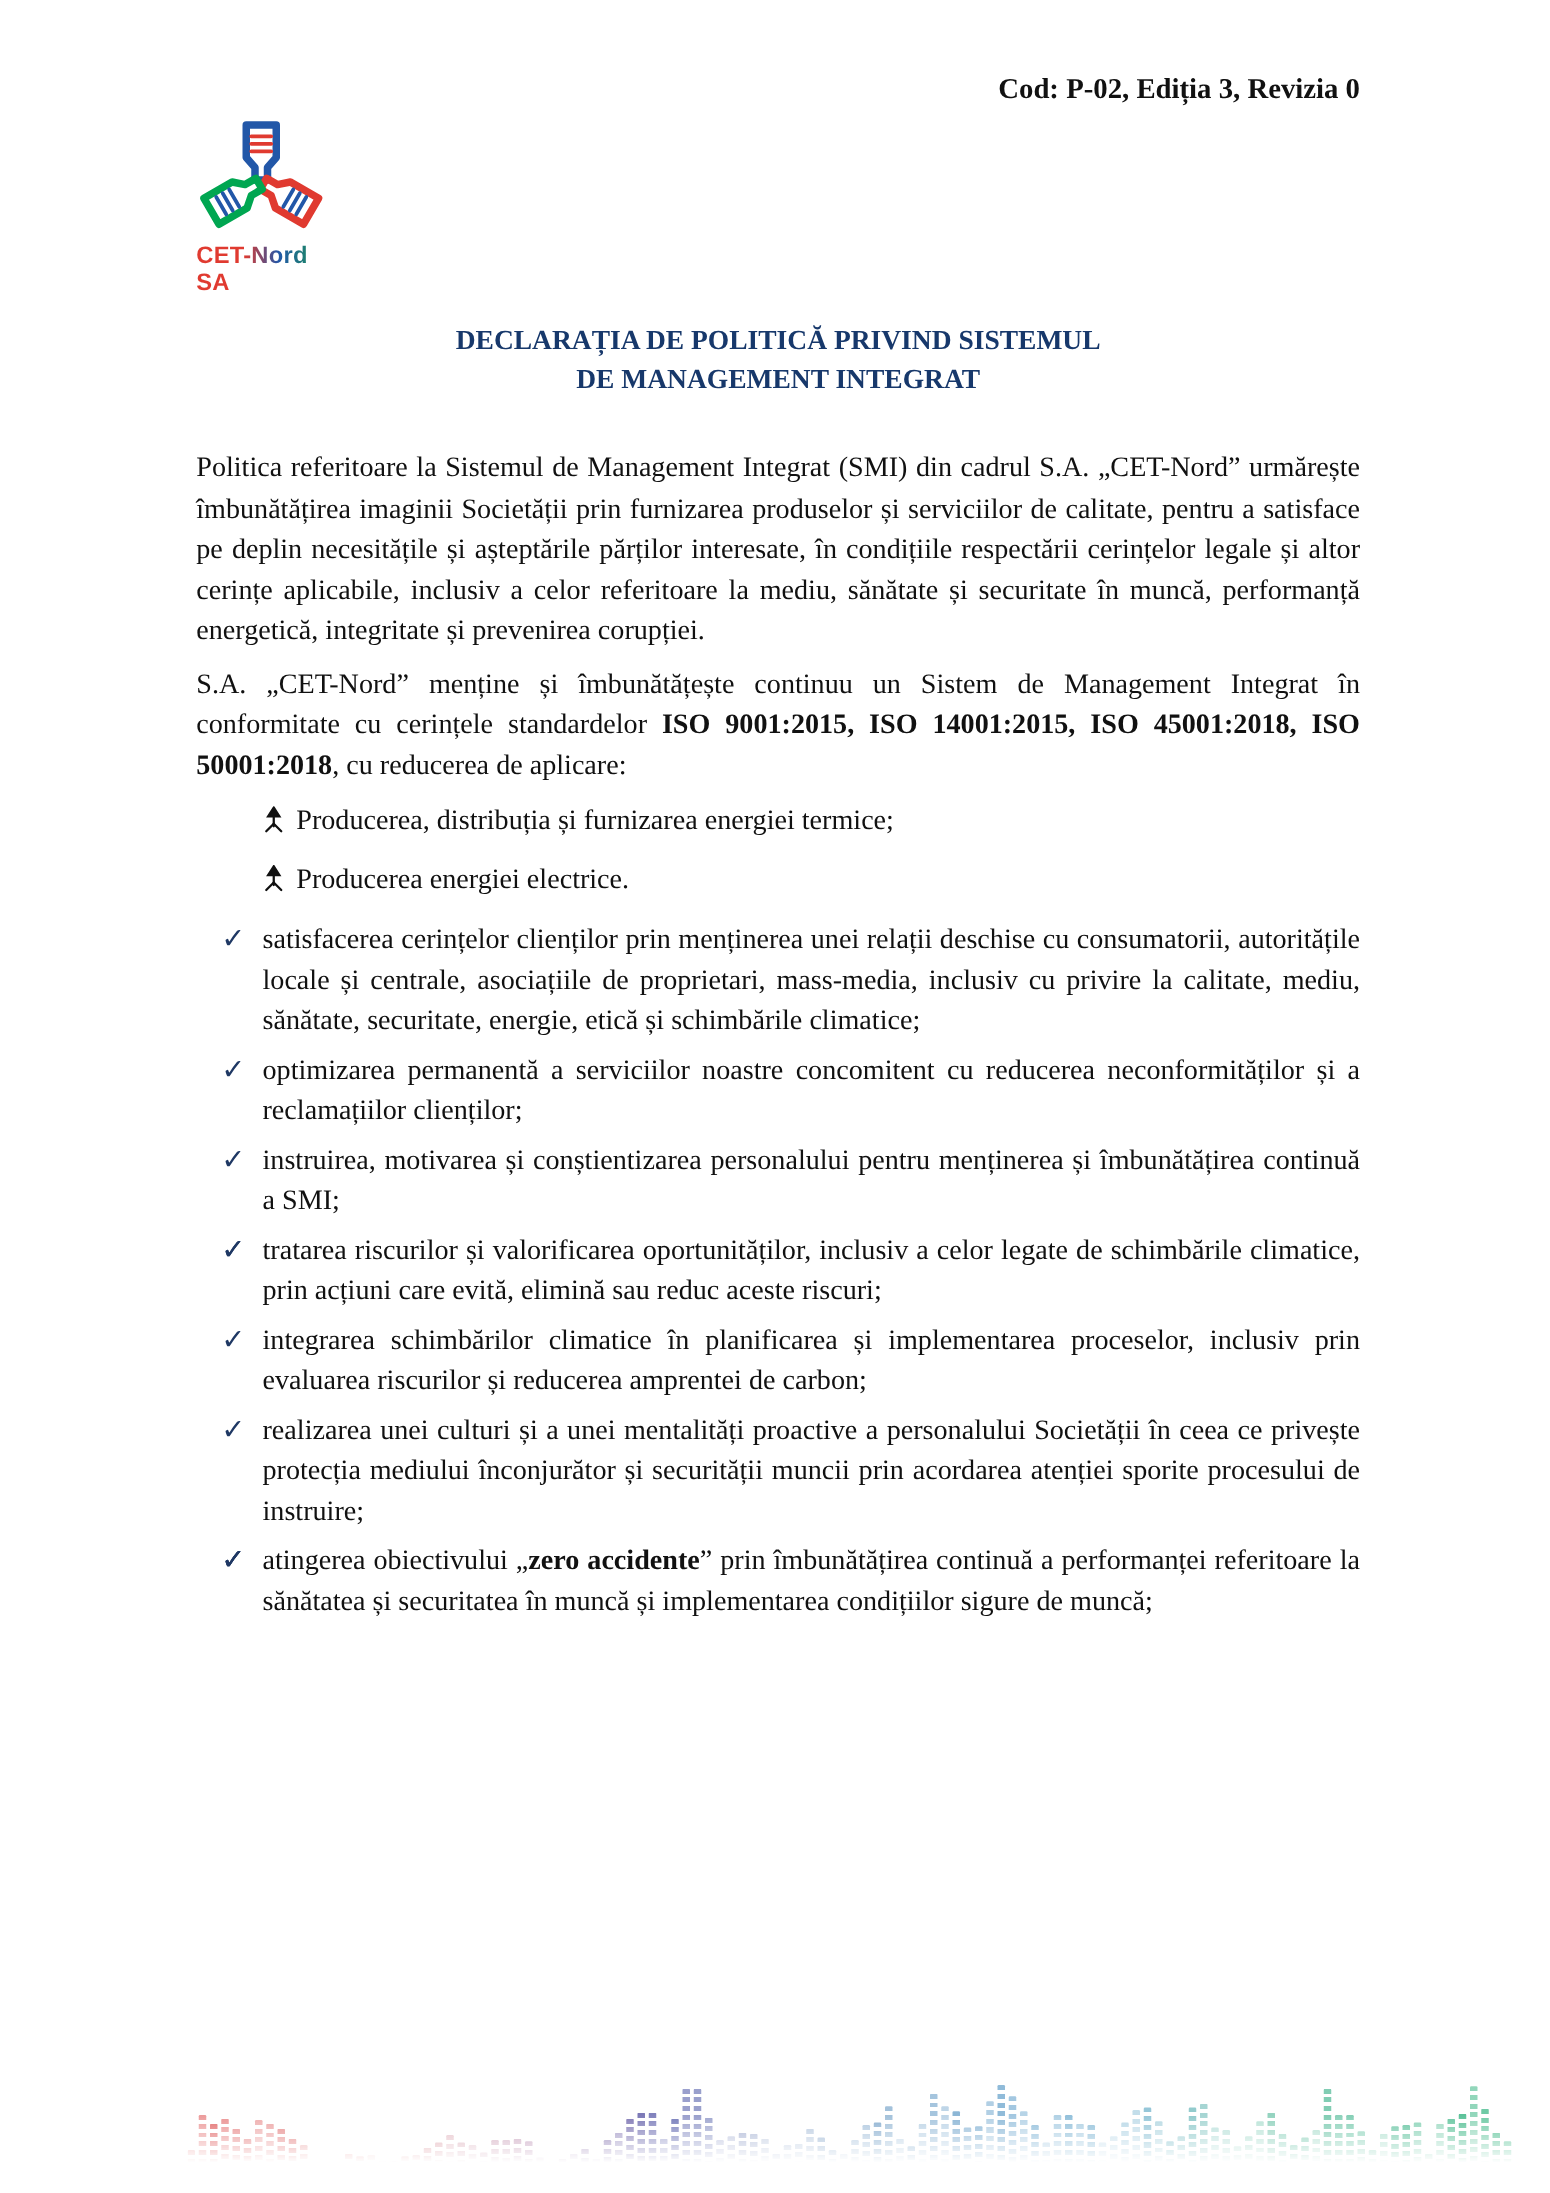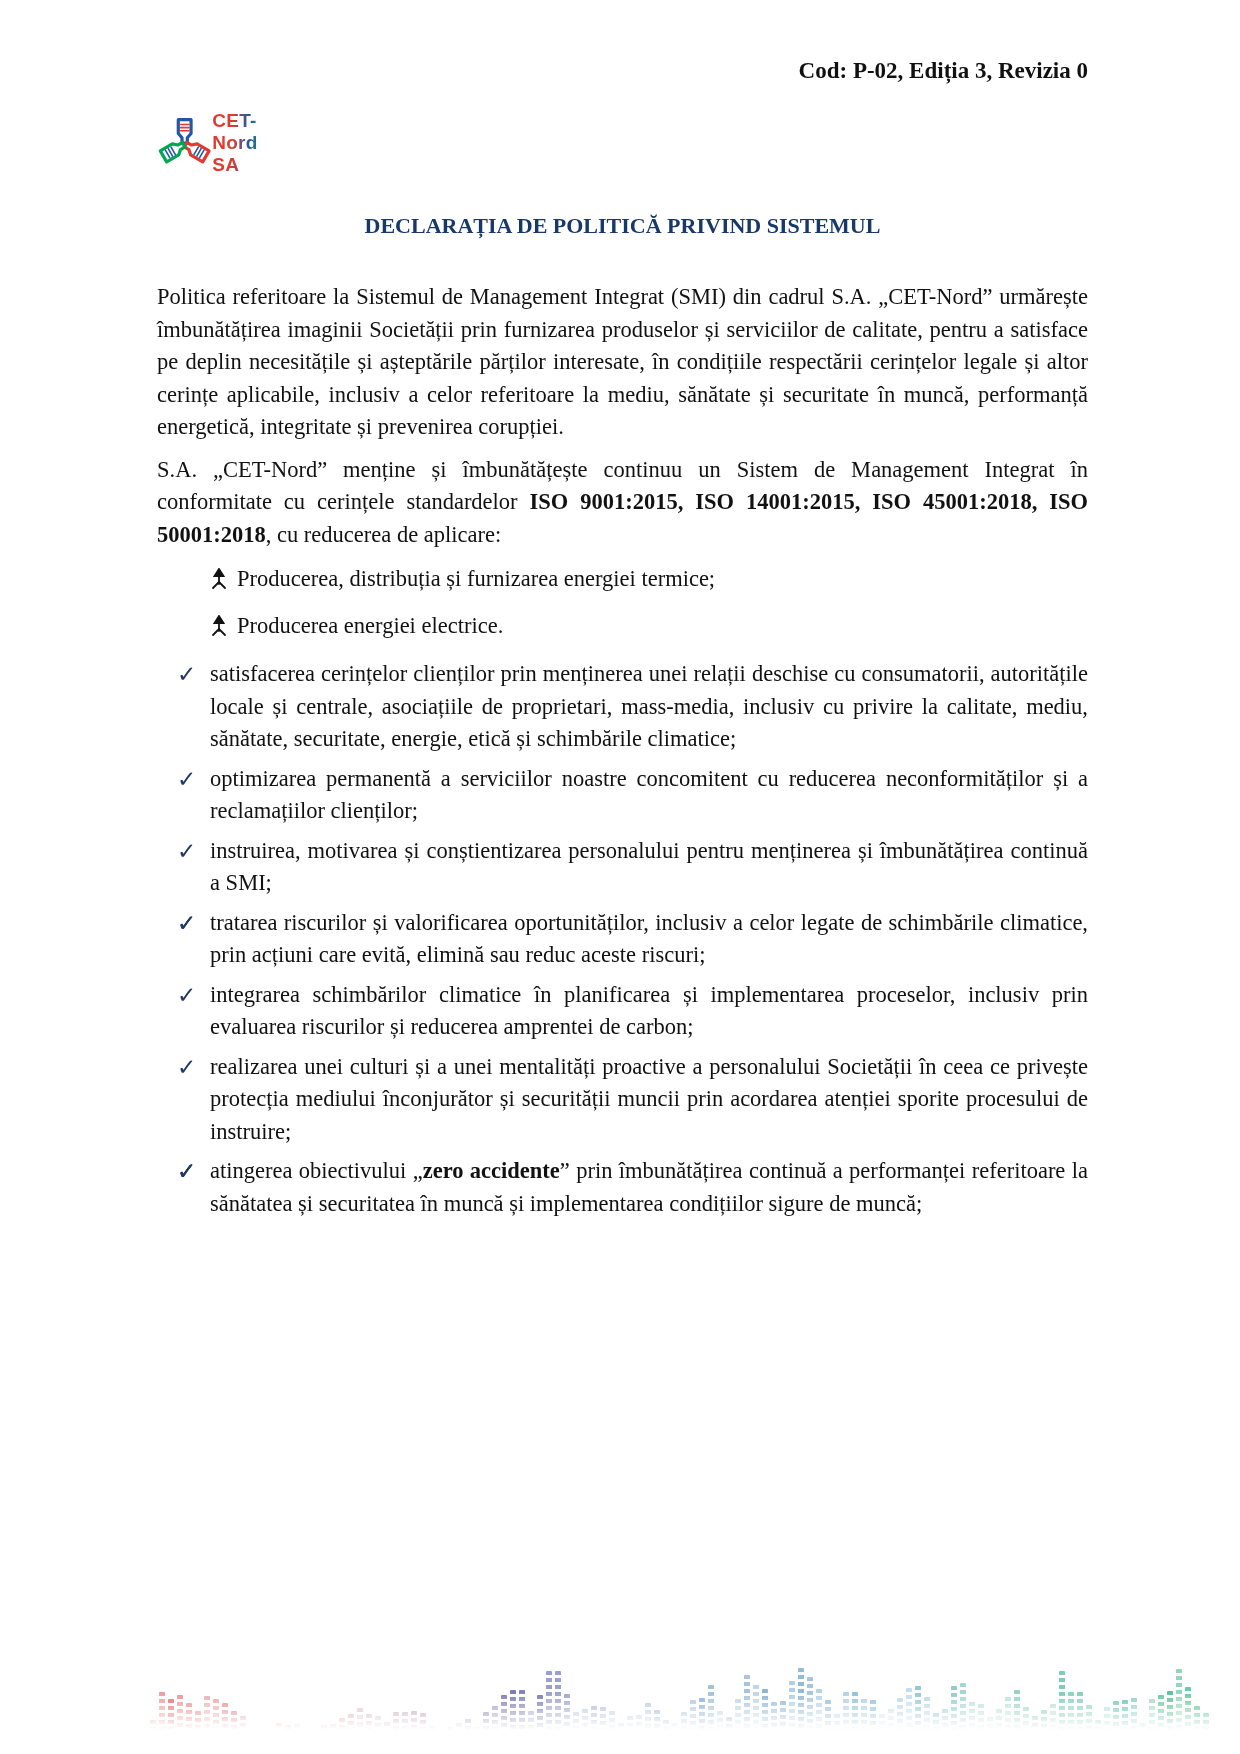--- a/index.html
+++ b/index.html
@@ -19,21 +19,21 @@
   .header-code{
     padding-top:58px;
     text-align:right;
     font-weight:bold;
     font-size:23px;
     color:#111111;
   }
   .logo{
     margin-top:8px;
     width:120px;
-    display:flex; flex-direction:row; align-items:center;
+    display:flex; flex-direction:column; align-items:flex-start;
   }
   .logo-icon{ width:104px; height:100px; }
   .logo-text{
     margin-top:2px;
     font-family:"Liberation Sans","DejaVu Sans",sans-serif;
     font-weight:bold;
     font-size:19px;
     letter-spacing:0.2px;
     background:linear-gradient(90deg,#e03a30 0%,#e03a30 32%,#2257a8 55%,#1a9850 85%,#00a651 100%);
     -webkit-background-clip:text;
@@ -141,20 +141,21 @@
             <path d="M40 8 h24 v26 l-7 8 v10 h-10 v-10 l-7 -8 z" stroke="#00a651" stroke-width="6"></path>
             <path d="M44 17 h16 M44 23 h16 M44 29 h16" stroke="#2257a8" stroke-width="3"></path>
           </g>
         </g>
       </svg>
       <div class="logo-text">CET-Nord SA</div>
     </div>
 
     <div class="doc-title">
       <div>DECLARAȚIA DE POLITICĂ PRIVIND SISTEMUL</div>
+      <div>DE MANAGEMENT INTEGRAT</div>
     </div>
 
     <div id="paragraphs">
         <p class="body-par first"><span>Politica referitoare la Sistemul de Management Integrat (SMI) din cadrul S.A. „CET-Nord” urmărește îmbunătățirea imaginii Societății prin furnizarea produselor și serviciilor de calitate, pentru a satisface pe deplin necesitățile și așteptările părților interesate, în condițiile respectării cerințelor legale și altor cerințe aplicabile, inclusiv a celor referitoare la mediu, sănătate și securitate în muncă, performanță energetică, integritate și prevenirea corupției.</span></p>
         <p class="body-par"><span>S.A. „CET-Nord” menține și îmbunătățește continuu un Sistem de Management Integrat în conformitate cu cerințele standardelor </span><b>ISO 9001:2015, ISO 14001:2015, ISO 45001:2018,  ISO 50001:2018</b><span>, cu reducerea de aplicare:</span></p>
       </div>
 
     <ul id="scope-list" class="scope-list">
         <li><span class="scope-marker"><svg viewBox="0 0 20 22" width="20" height="22" aria-hidden="true">
               <g stroke="#111" stroke-width="1.8" fill="#111" stroke-linecap="round">

